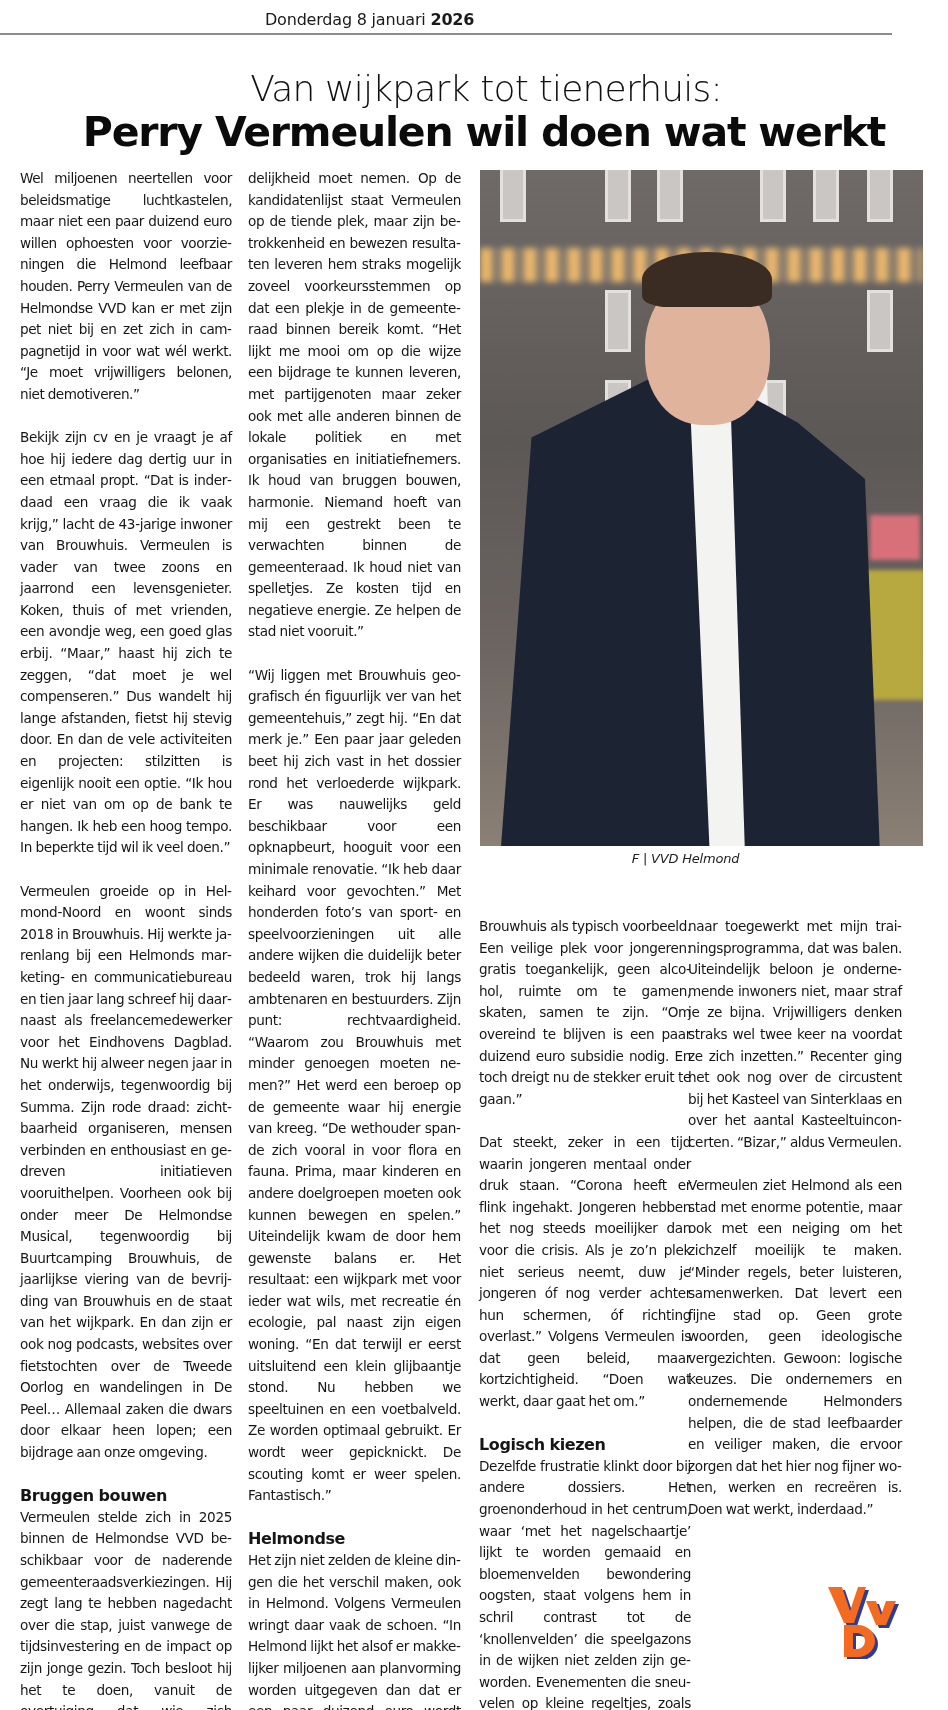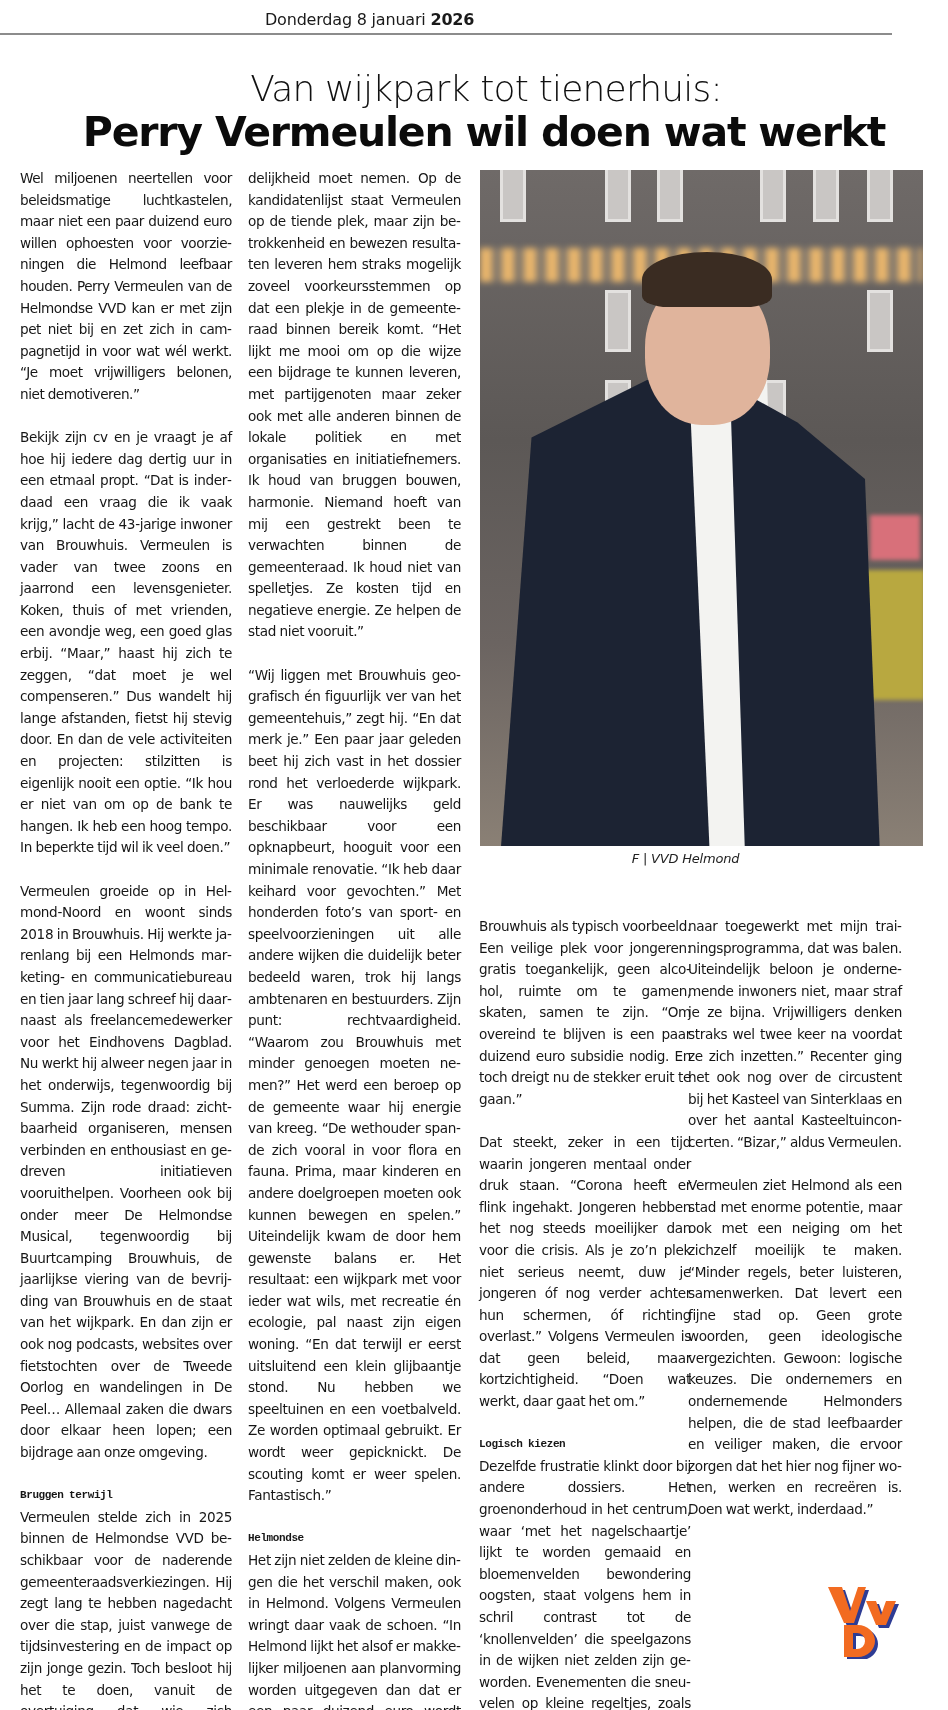--- a/index.html
+++ b/index.html
@@ -26,21 +26,21 @@
     }
 
     .col {
       position: absolute; font-size: 13.6px; line-height: 21.6px; color: #161616;
       text-align: justify; letter-spacing: -0.35px; word-spacing: -0.5px;
       hyphens: manual;
     }
     .col p { margin-bottom: 21.6px; }
     .col p.last { margin-bottom: 0; }
     .col .lead { font-weight: normal; letter-spacing: -0.45px; }
-    .col h3 { font-size: 11px; font-weight: bold; line-height: 21.6px; letter-spacing: -0.4px; font-family: Liberation Mono, monospace; }
+    .col h3 { font-size: 16px; font-weight: bold; line-height: 21.6px; letter-spacing: -0.4px; }
 
     #col1 { left: 20px; top: 168px; width: 212px; }
     #col2 { left: 248px; top: 168px; width: 213px; }
     #col3 { left: 479px; top: 916px; width: 212px; }
     #col4 { left: 688px; top: 916px; width: 214px; }
 
     .photo {
       position: absolute; left: 480px; top: 170px; width: 443px; height: 676px; overflow: hidden;
       background: linear-gradient(180deg, #6f6a68 0%, #5c5856 40%, #6b6461 70%, #8a8075 100%);
     }
@@ -89,21 +89,21 @@
 </div>
 <div class="rule"></div>
 
 <div class="kicker">Van wijkpark tot tienerhuis:</div>
 <h1 class="headline">Perry Vermeulen wil doen wat werkt</h1>
 
 <div class="col" id="col1">
   <p class="lead">Wel miljoenen neertellen voor beleidsmatige luchtkastelen, maar niet een paar duizend euro willen ophoesten voor voorzie­ningen die Helmond leefbaar houden. Perry Vermeulen van de Helmondse VVD kan er met zijn pet niet bij en zet zich in cam­pagnetijd in voor wat wél werkt. “Je moet vrijwilligers belonen, niet demotiveren.”</p>
   <p>Bekijk zijn cv en je vraagt je af hoe hij iedere dag dertig uur in een etmaal propt. “Dat is inder­daad een vraag die ik vaak krijg,” lacht de 43-jarige inwoner van Brouwhuis. Vermeulen is vader van twee zoons en jaarrond een levensgenieter. Koken, thuis of met vrienden, een avondje weg, een goed glas erbij. “Maar,” haast hij zich te zeggen, “dat moet je wel compenseren.” Dus wandelt hij lange afstanden, fietst hij stevig door. En dan de vele activiteiten en projecten: stilzitten is eigenlijk nooit een optie. “Ik hou er niet van om op de bank te hangen. Ik heb een hoog tempo. In beperkte tijd wil ik veel doen.”</p>
   <p>Vermeulen groeide op in Hel­mond-Noord en woont sinds 2018 in Brouwhuis. Hij werkte ja­renlang bij een Helmonds mar­keting- en communicatiebureau en tien jaar lang schreef hij daar­naast als freelancemedewerker voor het Eindhovens Dagblad. Nu werkt hij alweer negen jaar in het onderwijs, tegenwoordig bij Summa. Zijn rode draad: zicht­baarheid organiseren, mensen verbinden en enthousiast en ge­dreven initiatieven vooruithelpen. Voorheen ook bij onder meer De Helmondse Musical, tegenwoor­dig bij Buurtcamping Brouwhuis, de jaarlijkse viering van de bevrij­ding van Brouwhuis en de staat van het wijkpark. En dan zijn er ook nog podcasts, websites over fietstochten over de Tweede Oor­log en wandelingen in De Peel… Allemaal zaken die dwars door elkaar heen lopen; een bijdrage aan onze omgeving.</p>
-  <h3>Bruggen terwijl</h3>
+  <h3>Bruggen bouwen</h3>
   <p class="last">Vermeulen stelde zich in 2025 binnen de Helmondse VVD be­schikbaar voor de naderende gemeenteraadsverkiezingen. Hij zegt lang te hebben nagedacht over die stap, juist vanwege de tijdsinvestering en de impact op zijn jonge gezin. Toch besloot hij het te doen, vanuit de overtuiging dat wie zich structureel met zijn stad bemoeit, ook verantwoor­</p>
 </div>
 
 <div class="col" id="col2">
   <p>delijkheid moet nemen. Op de kandidatenlijst staat Vermeulen op de tiende plek, maar zijn be­trokkenheid en bewezen resulta­ten leveren hem straks mogelijk zoveel voorkeursstemmen op dat een plekje in de gemeente­raad binnen bereik komt. “Het lijkt me mooi om op die wijze een bijdrage te kunnen leveren, met partijgenoten maar zeker ook met alle anderen binnen de lo­kale politiek en met organisaties en initiatiefnemers. Ik houd van bruggen bouwen, harmonie. Nie­mand hoeft van mij een gestrekt been te verwachten binnen de gemeenteraad. Ik houd niet van spelletjes. Ze kosten tijd en nega­tieve energie. Ze helpen de stad niet vooruit.”</p>
   <p>“Wij liggen met Brouwhuis geo­grafisch én figuurlijk ver van het gemeentehuis,” zegt hij. “En dat merk je.” Een paar jaar geleden beet hij zich vast in het dossier rond het verloederde wijkpark. Er was nauwelijks geld beschikbaar voor een opknapbeurt, hooguit voor een minimale renovatie. “Ik heb daar keihard voor gevoch­ten.” Met honderden foto’s van sport- en speelvoorzieningen uit alle andere wijken die duide­lijk beter bedeeld waren, trok hij langs ambtenaren en bestuur­ders. Zijn punt: rechtvaardigheid. “Waarom zou Brouwhuis met minder genoegen moeten ne­men?” Het werd een beroep op de gemeente waar hij energie van kreeg. “De wethouder span­de zich vooral in voor flora en fauna. Prima, maar kinderen en andere doelgroepen moeten ook kunnen bewegen en spelen.” Uit­eindelijk kwam de door hem ge­wenste balans er. Het resultaat: een wijkpark met voor ieder wat wils, met recreatie én ecologie, pal naast zijn eigen woning. “En dat terwijl er eerst uitsluitend een klein glijbaantje stond. Nu heb­ben we speeltuinen en een voet­balveld. Ze worden optimaal ge­bruikt. Er wordt weer gepicknickt. De scouting komt er weer spelen. Fantastisch.”</p>
   <h3>Helmondse</h3>
   <p class="last">Het zijn niet zelden de kleine din­gen die het verschil maken, ook in Helmond. Volgens Vermeulen wringt daar vaak de schoen. “In Helmond lijkt het alsof er makke­lijker miljoenen aan planvorming worden uitgegeven dan dat er een paar duizend euro wordt vrij­gemaakt voor iets wat bewezen werkt.” Hij noemt het Tienerhuis in</p>
 </div>
 

